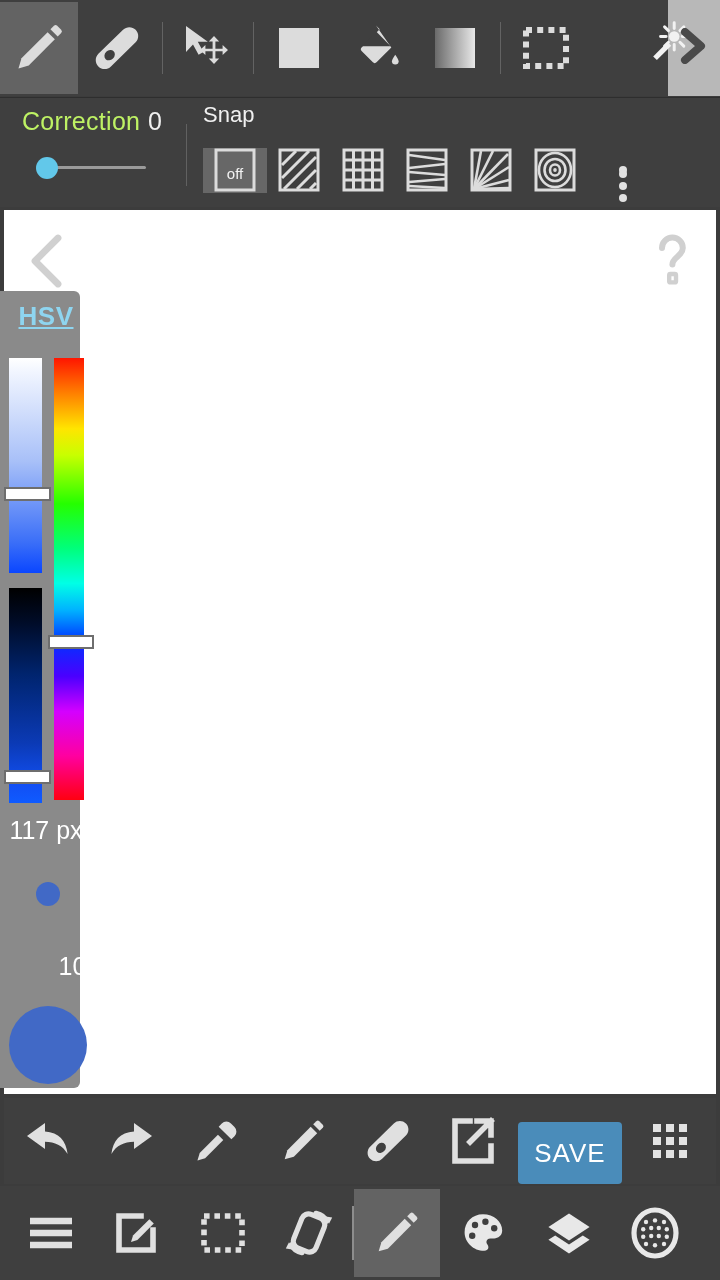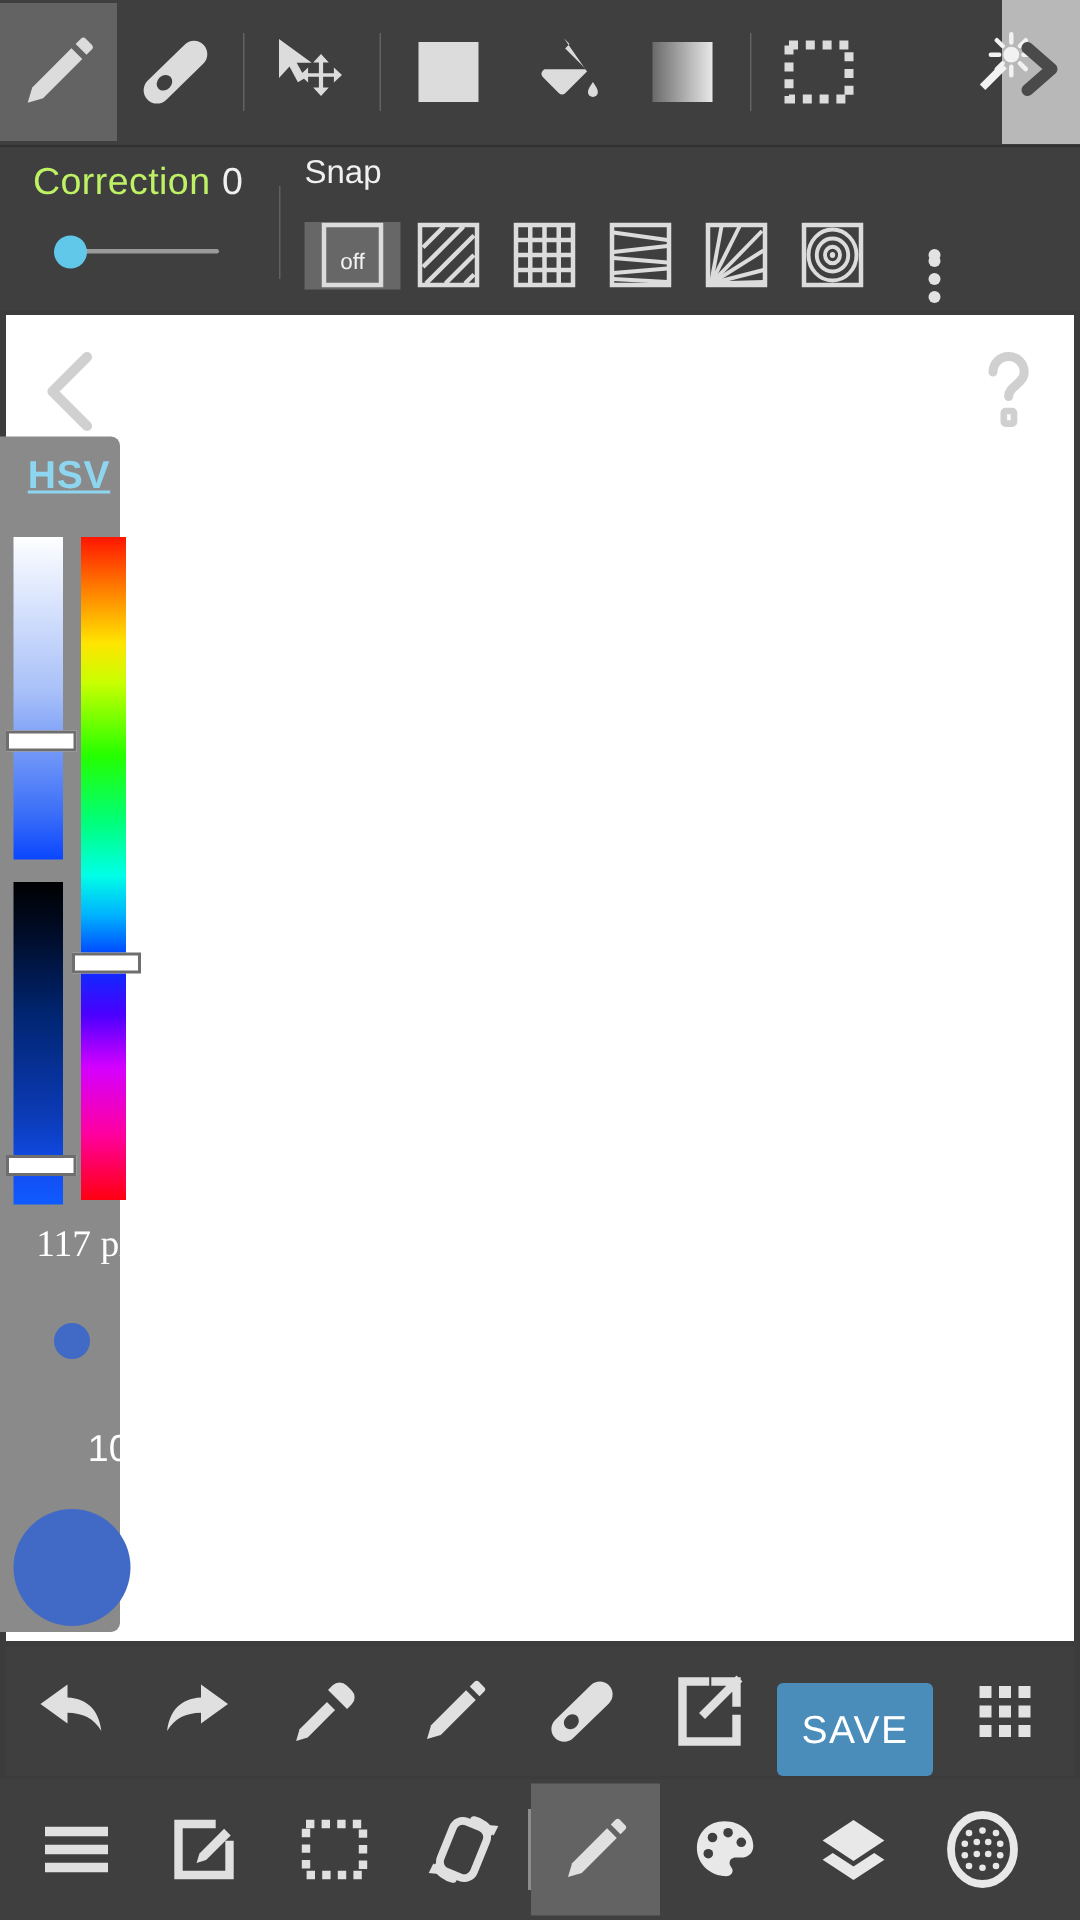--- a/index.html
+++ b/index.html
@@ -209,24 +209,23 @@
     position: absolute;
     background: #ffffff;
     border: 2px solid #6e6e6e;
     height: 10px;
     box-sizing: content-box;
   }
   .size-label {
     position: absolute;
     left: 0; top: 525px;
     width: 92px;
-    text-align: right;
+    text-align: center;
     color: #ffffff;
     font-size: 25px;
-    font-family: Liberation Serif, serif;
   }
   .size-dot {
     position: absolute;
     left: 36px; top: 591px;
     width: 24px; height: 24px;
     border-radius: 50%;
   }
   .opacity-label {
     position: absolute;
     left: 0; top: 661px;

